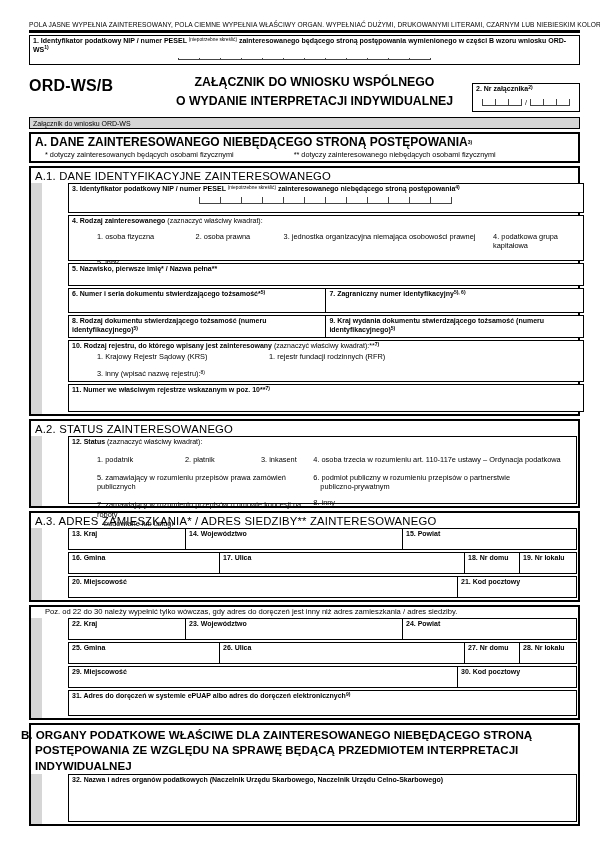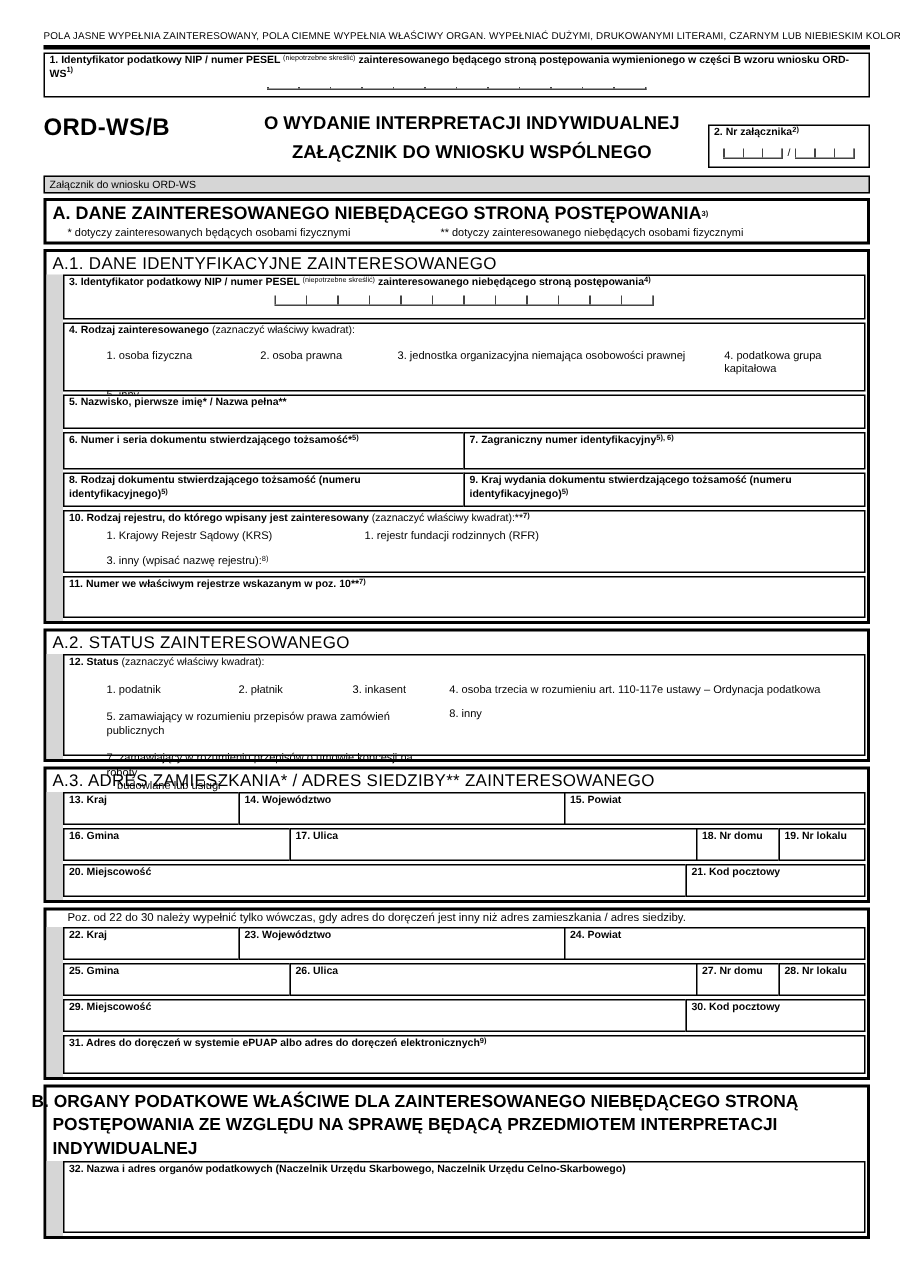--- a/index.html
+++ b/index.html
@@ -34,21 +34,21 @@
 
   .gray-bar{margin-top:1px;background:#d6d6d6;border:1px solid #000;font-size:7px;padding:2px 3px 1px 3px;}
 
   .section{border:2px solid #000;margin-top:3px;box-sizing:border-box;}
   .sec-title-bold{font-size:12px;font-weight:bold;padding:1px 4px 0 4px;line-height:1.2;}
   .sec-title{font-size:11.3px;font-weight:normal;padding:2px 4px 1px 4px;letter-spacing:0.2px;}
   .notes-row{display:flex;font-size:7.3px;padding:1px 4px 2px 14px;}
   .notes-row .n1{width:47%;}
   .sec-sub{font-size:7.6px;padding:0 4px 2px 14px;}
 
-  .sec-body{display:flex;}
+  .sec-body{display:flex;gap:26px;}
   .strip{width:11px;background:#d6d6d6;flex:0 0 11px;}
   .fields{flex:1;display:flex;flex-direction:column;gap:2px;padding:0 1px 2px 0;}
 
   .row{display:flex;}
   .row .fbox{flex:1;}
   .row .fbox + .fbox{margin-left:-1px;}
 
   .opts{font-size:7.4px;padding-left:28px;display:flex;}
   .optline{font-size:7.4px;padding-left:28px;}
   .opt{display:inline-block;}
@@ -83,22 +83,22 @@
       <span>1. Identyfikator podatkowy NIP / numer PESEL</span>
       <span class="tiny">(niepotrzebne skreślić)</span>
       <span> zainteresowanego będącego stroną postępowania wymienionego w części B wzoru wniosku ORD-WS</span><span class="sup">1)</span>
     </div>
     <div class="ticks f1ticks"></div>
   </div>
 
   <div class="header-row">
     <div class="form-code">ORD-WS/B</div>
     <div class="title-block">
+      <div>ZAŁĄCZNIK DO WNIOSKU WSPÓLNEGO</div>
       <div>O WYDANIE INTERPRETACJI INDYWIDUALNEJ</div>
-      <div>ZAŁĄCZNIK DO WNIOSKU WSPÓLNEGO</div>
     </div>
     <div class="nr-box">
       <div class="flabel">
         <span>2. Nr załącznika</span><span class="sup">2)</span>
       </div>
       <div class="nr-ticks-row">
         <div class="ticks small" style="width:39px"></div>
         <span>/</span>
         <div class="ticks small" style="width:39px"></div>
       </div>
@@ -223,20 +223,24 @@
                 <span>3. inkasent</span>
               </div>
               <div class="r">5. zamawiający w rozumieniu przepisów prawa zamówień publicznych</div>
               <div class="r">
                 <div>7. zamawiający w rozumieniu przepisów o umowie koncesji na roboty</div>
                 <div class="indent">budowlane lub usługi</div>
               </div>
             </div>
             <div class="col-r">
               <div class="r">4. osoba trzecia w rozumieniu art. 110-117e ustawy – Ordynacja podatkowa</div>
+              <div class="r">
+                <div>6. podmiot publiczny w rozumieniu przepisów o partnerstwie</div>
+                <div class="indent">publiczno-prywatnym</div>
+              </div>
               <div class="r" style="margin-top:6px">8. inny</div>
             </div>
           </div>
         </div>
       </div>
     </div>
   </div>
 
   <div class="section">
     <div class="sec-title">A.3. ADRES ZAMIESZKANIA* / ADRES SIEDZIBY** ZAINTERESOWANEGO</div>

